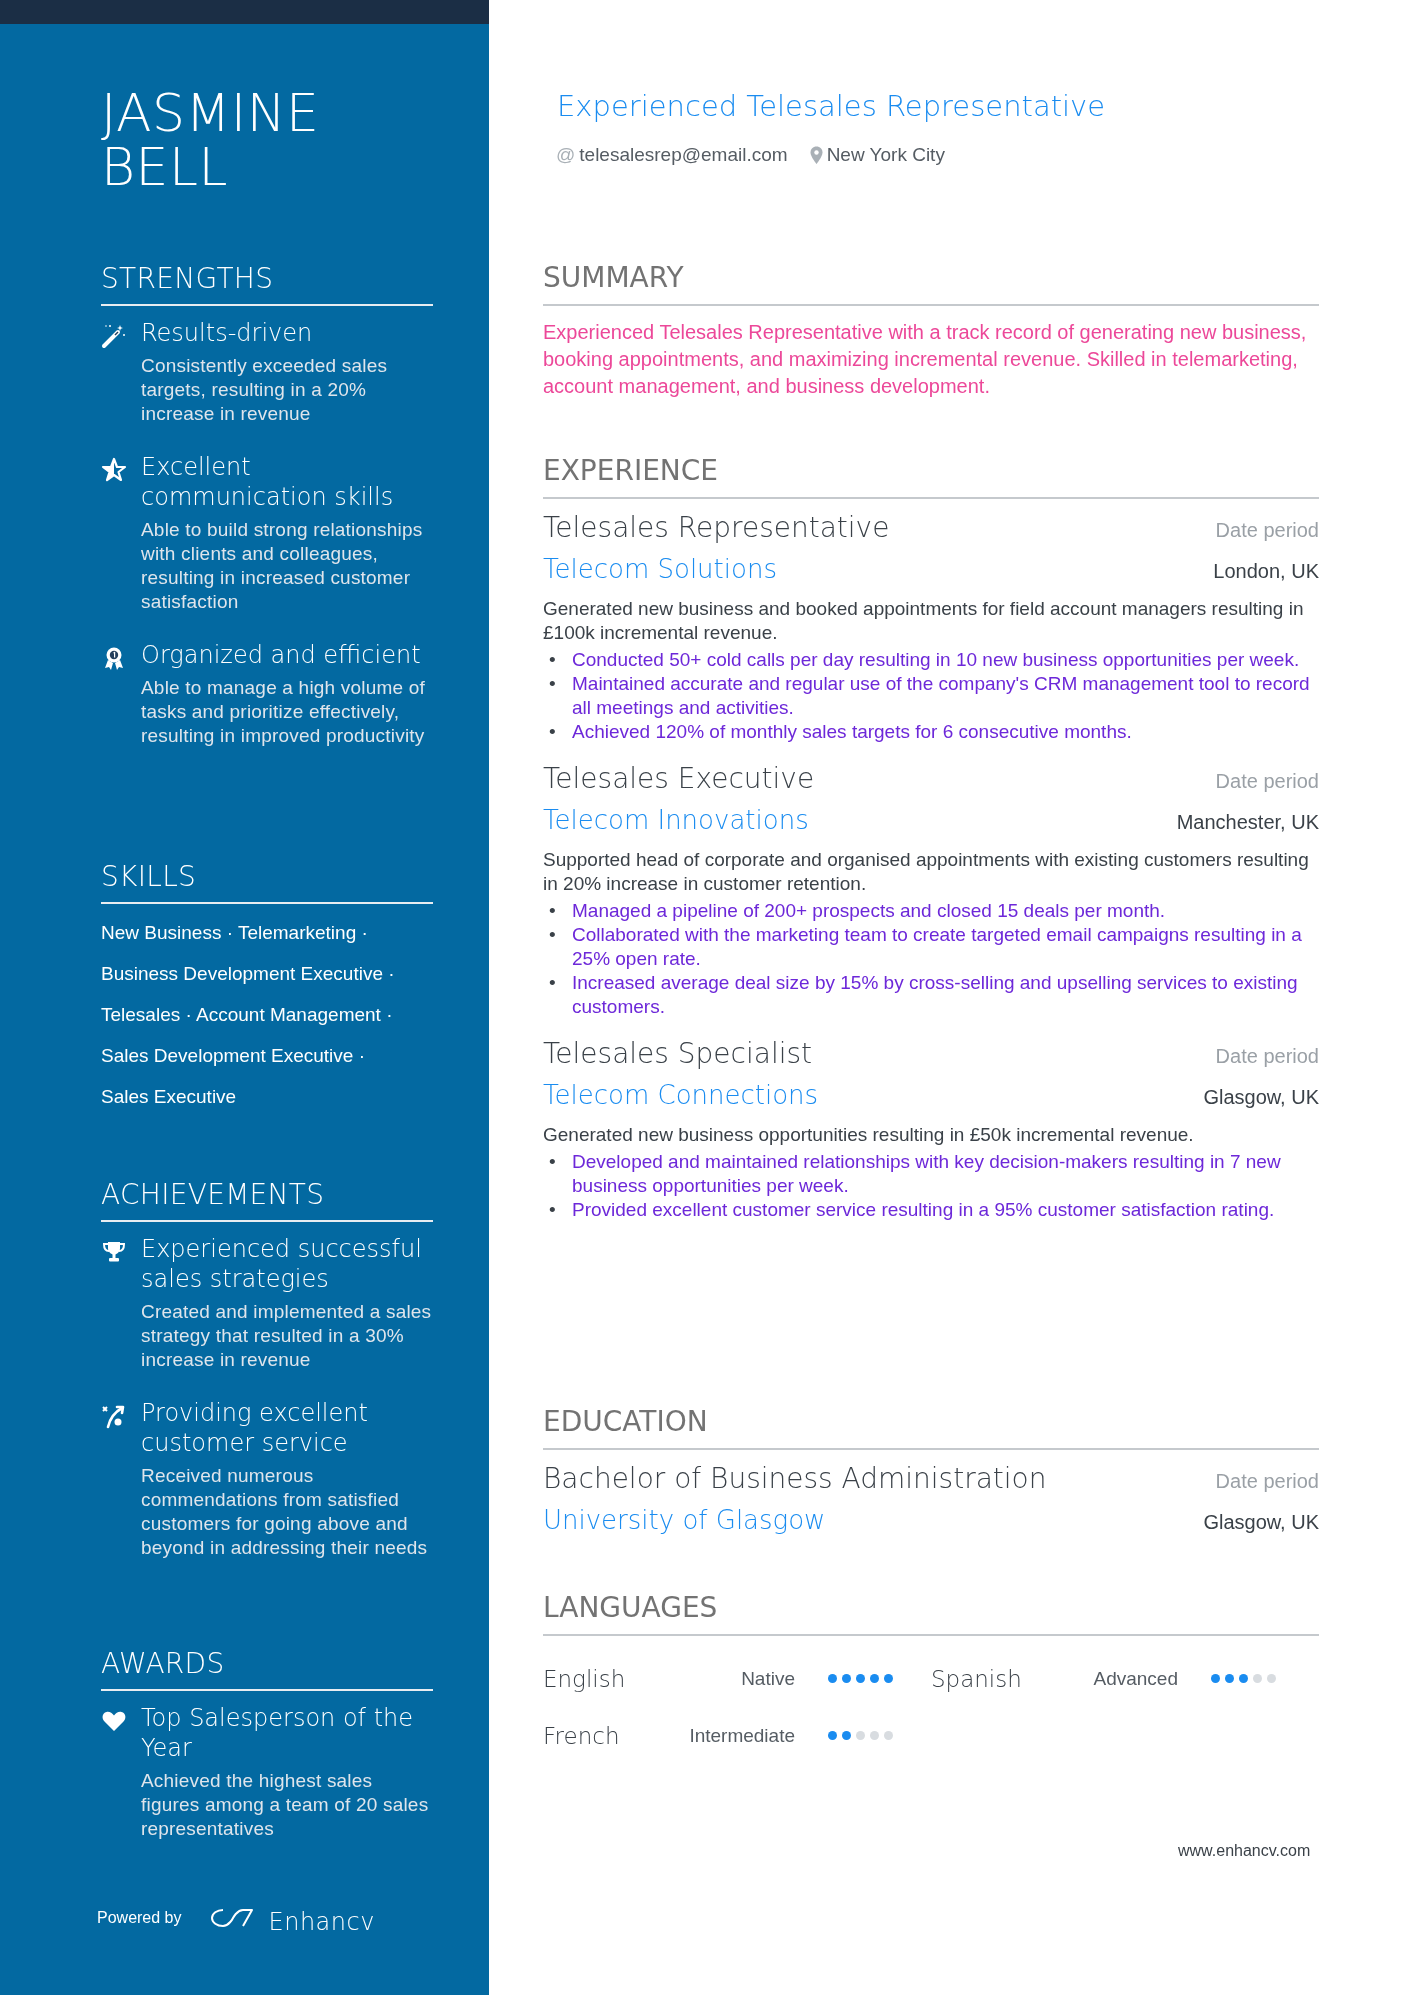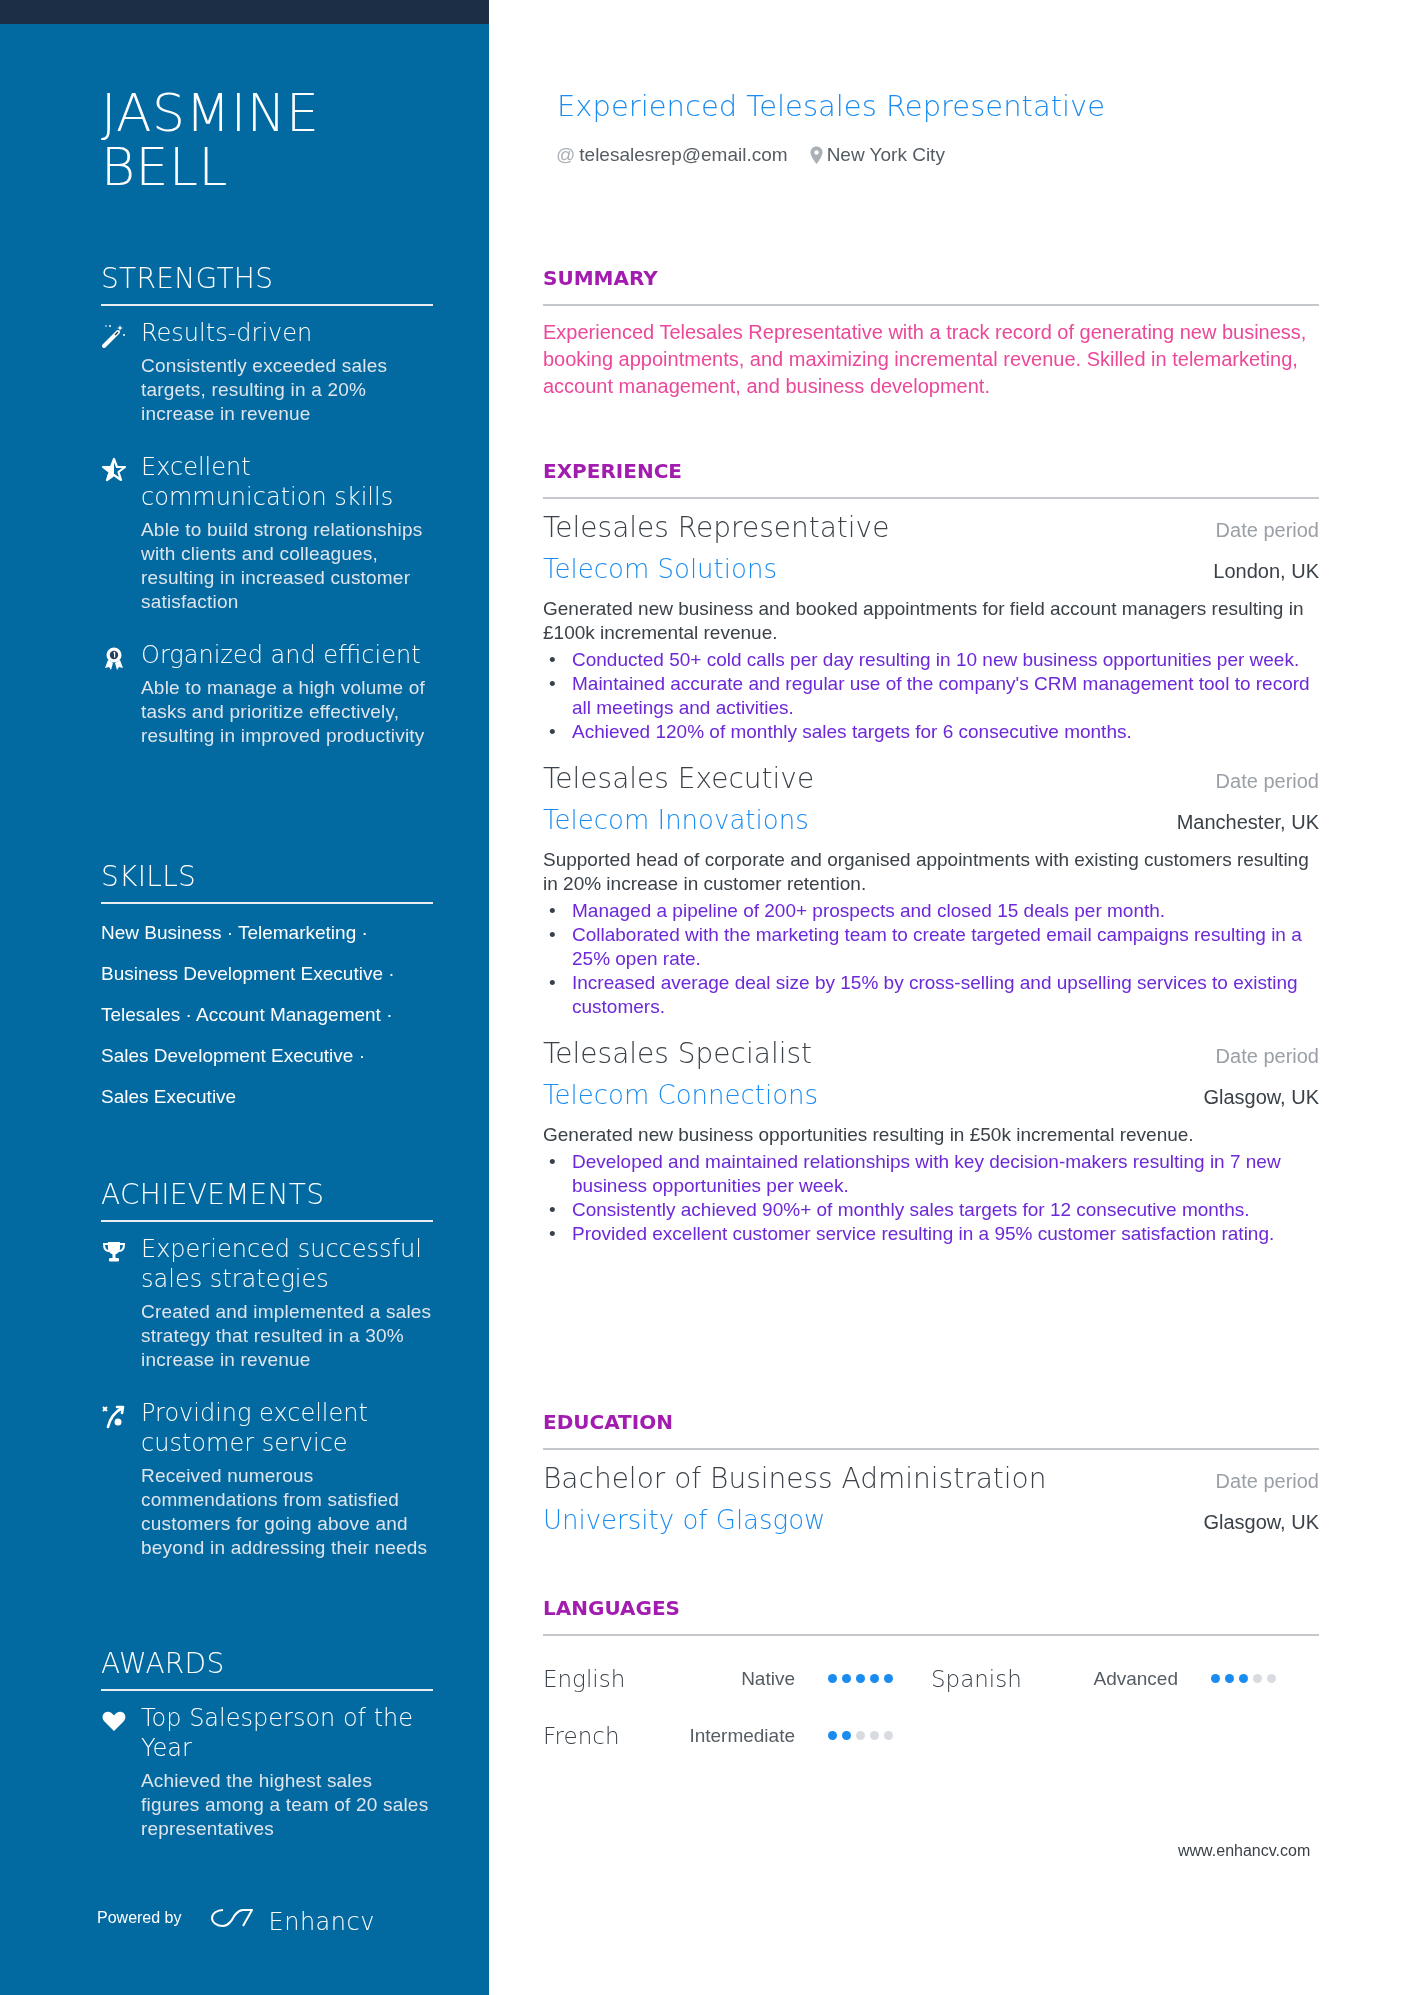--- a/index.html
+++ b/index.html
@@ -28,21 +28,21 @@
   .powered .pb { font-size: 16px; margin-right: 27px; }
   .powered .logo { display: flex; align-items: center; }
   .powered .logo svg { width: 46px; height: 26px; margin-right: 14px; }
   .powered .logo span { font-family: "DejaVu Sans", sans-serif; font-weight: 300; font-size: 24px; letter-spacing: 0.5px; margin-top: 8px; }
   .headline { position: absolute; left: 557px; top: 89px; font-family: "DejaVu Sans", sans-serif; font-weight: 300; font-size: 29px; color: #1a8cf0; white-space: nowrap; }
   .contacts { position: absolute; left: 556px; top: 144px; display: flex; align-items: center; font-size: 19px; color: #555c63; }
   .contacts .c { display: flex; align-items: center; margin-right: 22px; }
   .contacts .c .ci { color: #a9b0b6; margin-right: 4px; font-size: 19px; display: inline-flex; }
 
   .m-section { position: absolute; left: 543px; width: 776px; }
-  .m-title { font-family: "DejaVu Sans", sans-serif; font-weight: 700; font-size: 20px; color: #a21caf; line-height: 34px; }
+  .m-title { font-family: "DejaVu Sans", sans-serif; font-weight: 400; font-size: 28px; color: #737373; line-height: 34px; }
   .m-rule { height: 2px; background: #c5c9cd; margin-top: 9px; }
 
   .summary { font-size: 20px; line-height: 27px; color: #ec4899; margin-top: 13px; }
 
   .job { margin-top: 14px; }
   .job .r1, .job .r2 { display: flex; justify-content: space-between; align-items: baseline; }
   .job .role { font-family: "DejaVu Sans", sans-serif; font-weight: 300; font-size: 28px; color: #3a4148; line-height: 38px; }
   .job .date { font-size: 20px; color: #9aa0a6; }
   .job .company { font-family: "DejaVu Sans", sans-serif; font-weight: 300; font-size: 26px; color: #1a8cf0; line-height: 44px; }
   .job .loc { font-size: 20px; color: #3a4148; }
@@ -254,21 +254,20 @@
         <span class="role">Telesales Specialist</span>
         <span class="date">Date period</span>
       </div>
     <div class="r2">
         <span class="company">Telecom Connections</span>
         <span class="loc">Glasgow, UK</span>
       </div>
     <div class="desc">Generated new business opportunities resulting in £50k incremental revenue.</div>
     <ul>
       <li>Developed and maintained relationships with key decision-makers resulting in 7 new business opportunities per week.</li>
-      <li>Consistently achieved 90%+ of monthly sales targets for 12 consecutive months.</li>
       <li>Provided excellent customer service resulting in a 95% customer satisfaction rating.</li>
     </ul>
   </div>
 </div>
 
 <div class="m-section" style="top:1405px;">
   <div class="m-title">EDUCATION</div>
   <div class="m-rule"></div>
   <div class="job" style="margin-top:10px;">
     <div class="r1">

